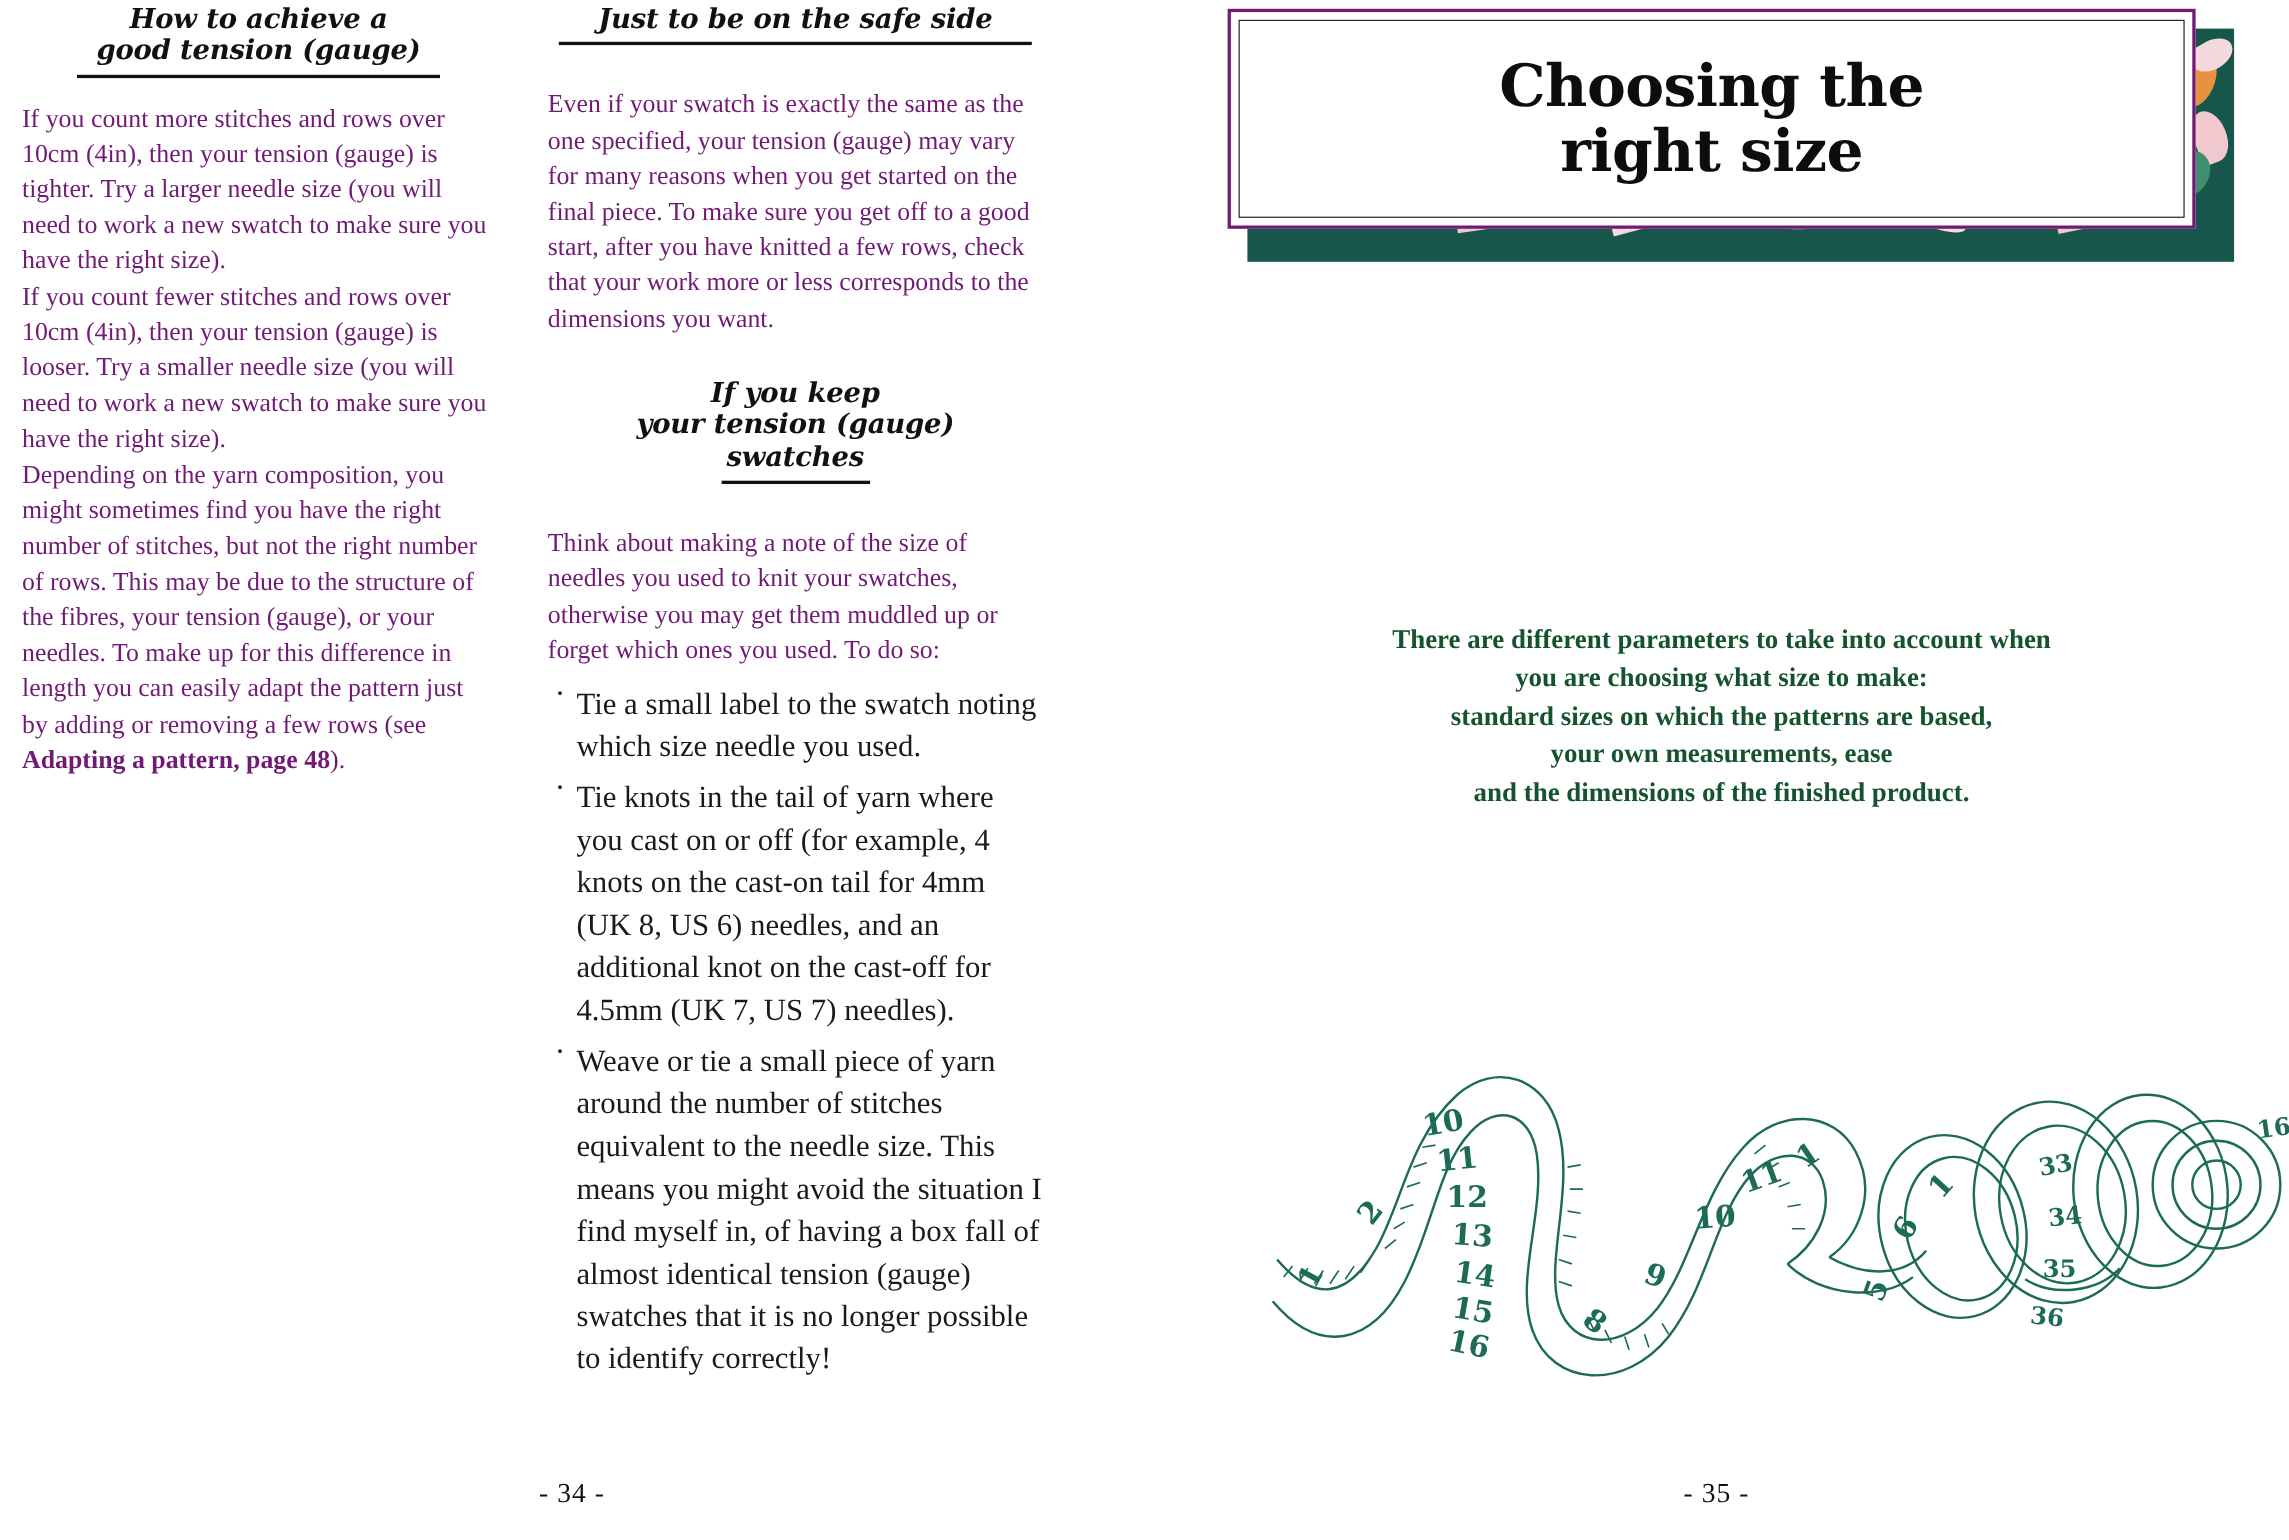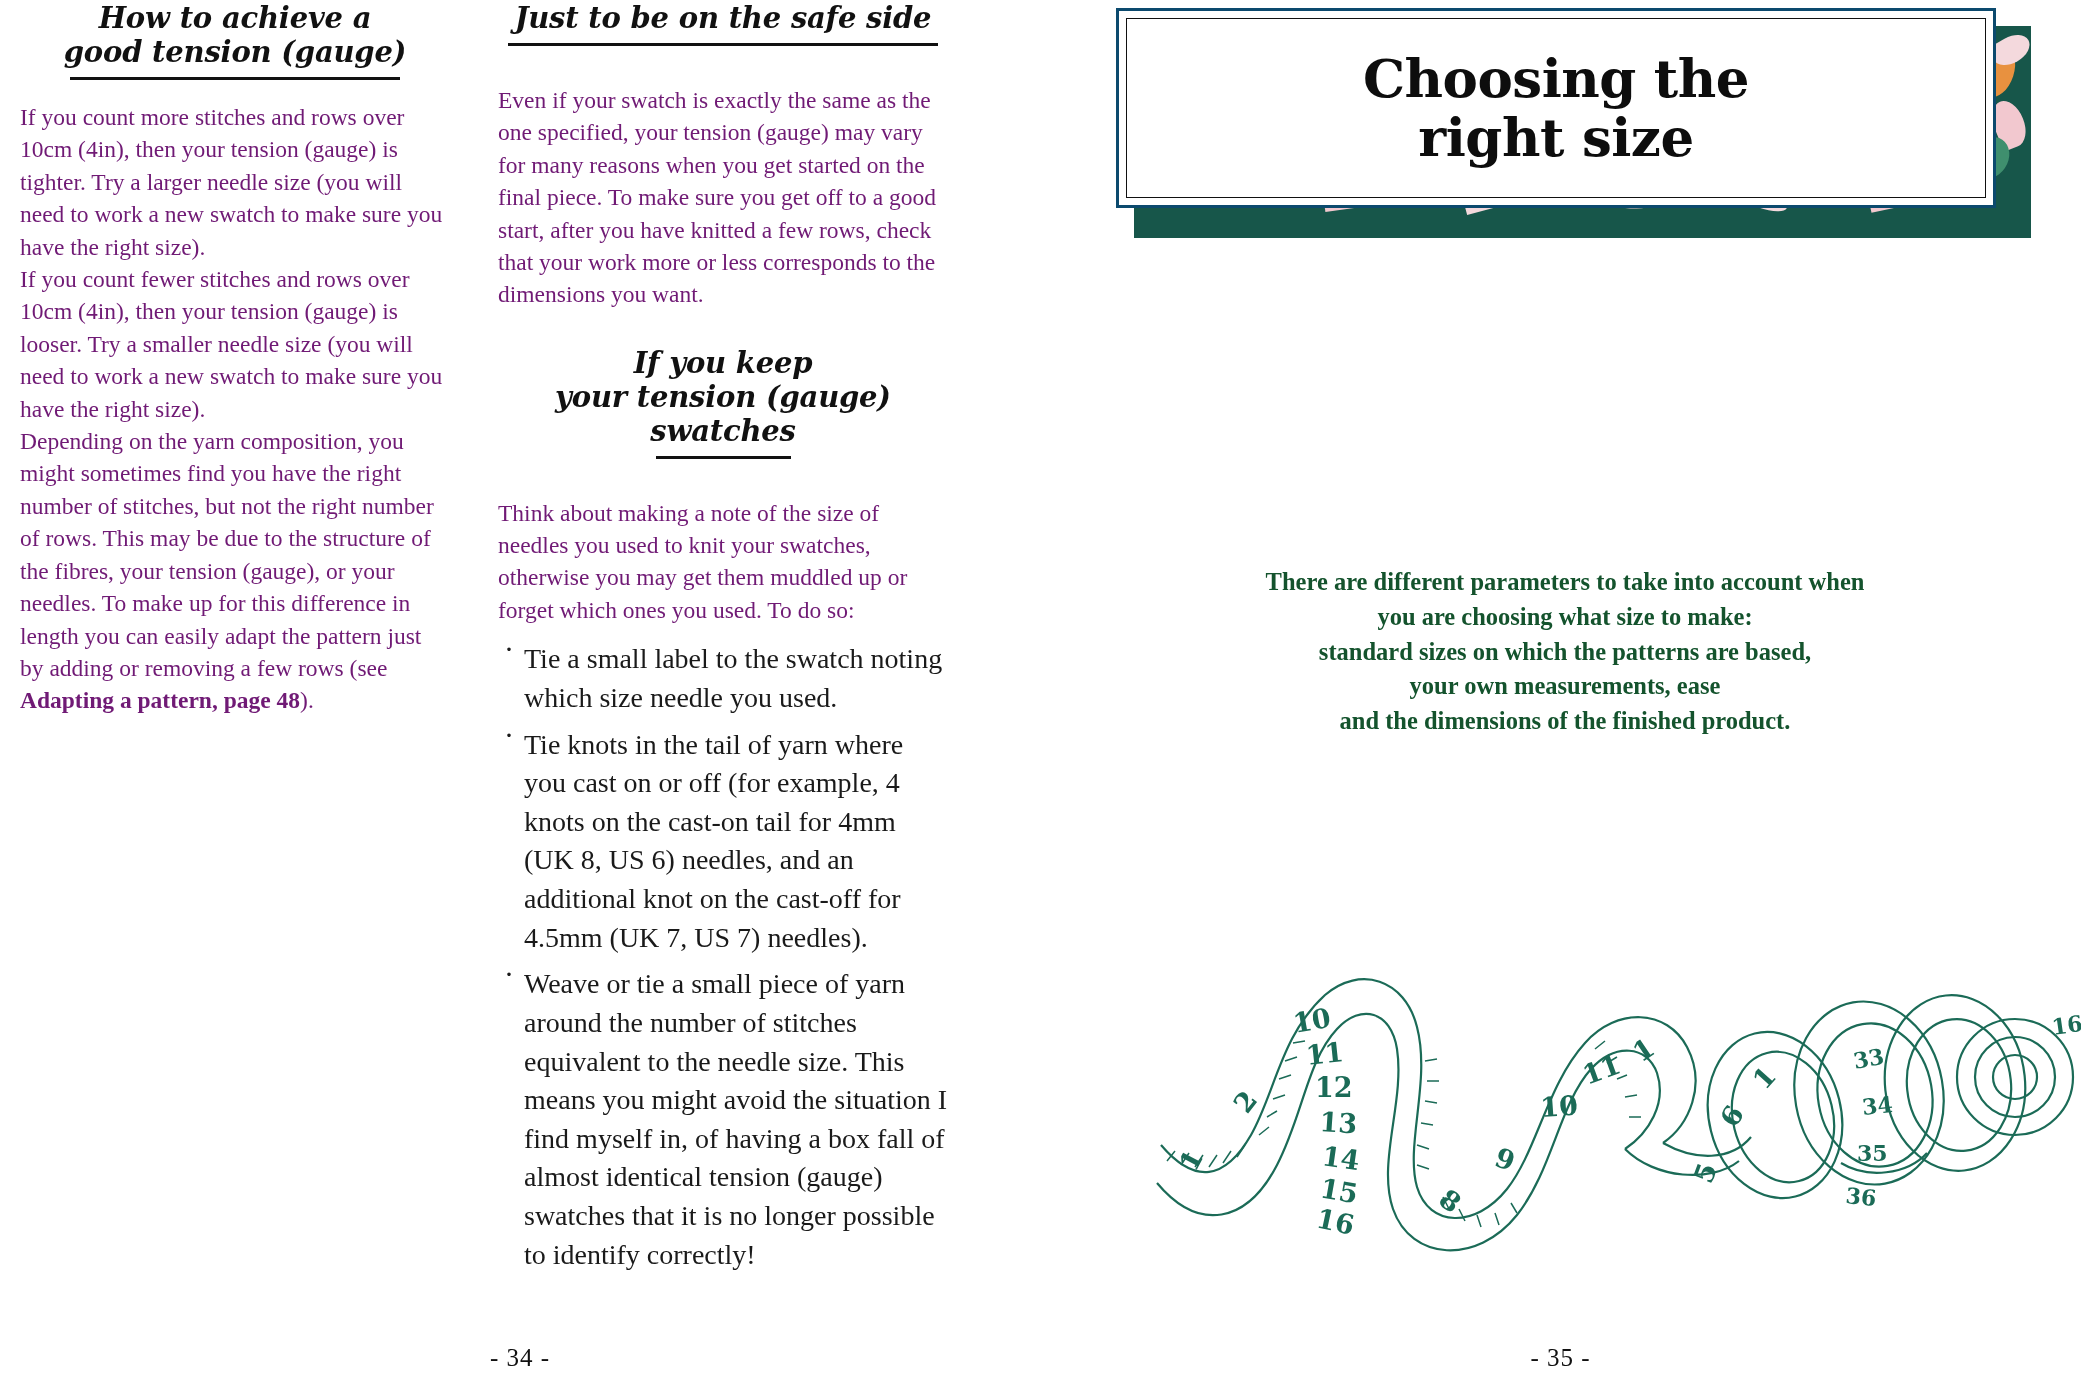--- a/index.html
+++ b/index.html
@@ -32,21 +32,21 @@
     position: absolute;
     top: 0;
   }
   .col-1 { left: 20px;  width: 430px; }
   .col-2 { left: 498px; width: 450px; }
 
   h2.heading {
     font-family: "DejaVu Serif", serif;
     font-weight: bold;
     font-style: italic;
-    font-size: 29px;
+    font-size: 25px;
     line-height: 1.17;
     text-align: center;
     margin: 0;
     color: #111;
     letter-spacing: -0.2px;
   }
   .heading-rule {
     width: 300px;
     height: 3px;
     background: #111;
@@ -125,21 +125,21 @@
   .petal {
     position: absolute;
     border-radius: 50% 50% 50% 0;
   }
   .title-frame-outer {
     position: absolute;
     left: 0; top: 0;
     width: 880px;
     height: 200px;
     background: #ffffff;
-    border: 3px solid #0c4a6e;
+    border: 3px solid #701a75;
     box-sizing: border-box;
   }
   .title-frame-inner {
     position: absolute;
     left: 7px; top: 7px;
     right: 7px; bottom: 7px;
     border: 1.5px solid #111;
     box-sizing: border-box;
     display: flex;
     align-items: center;

